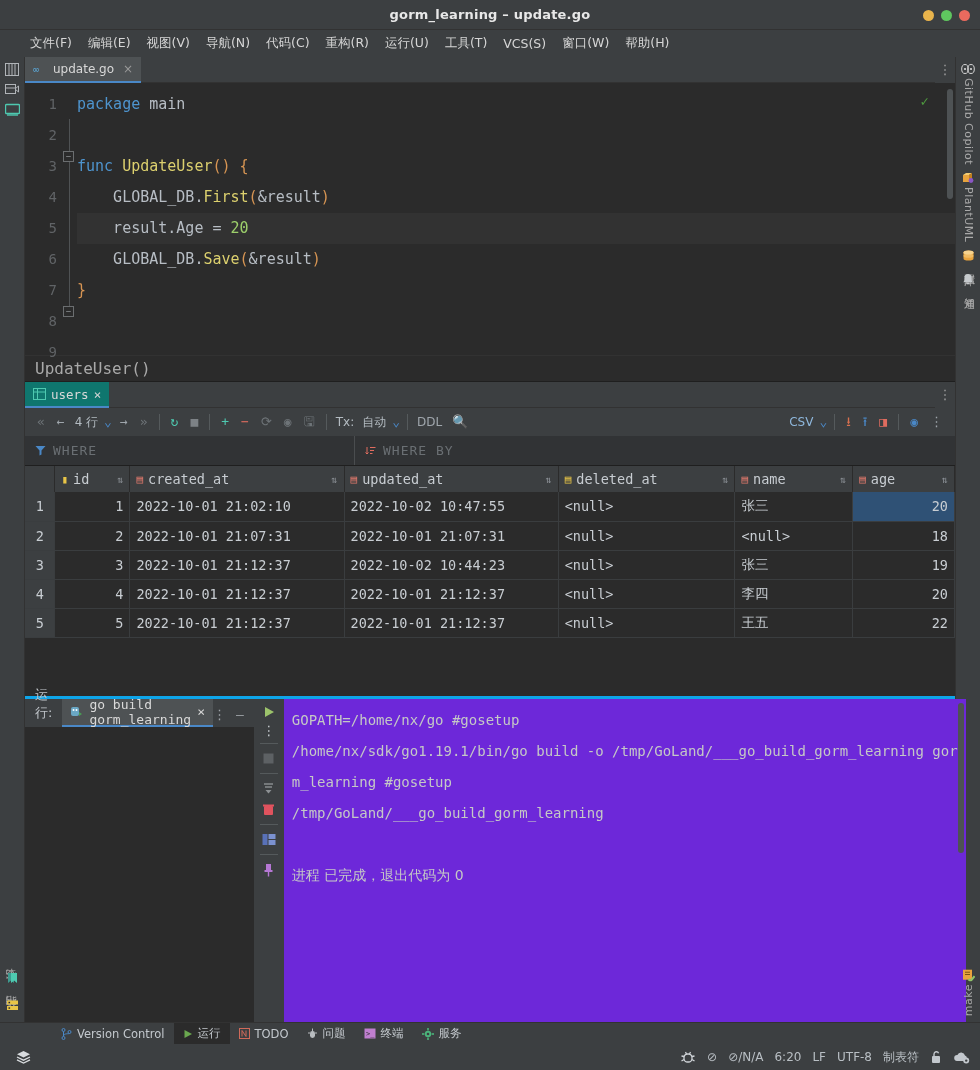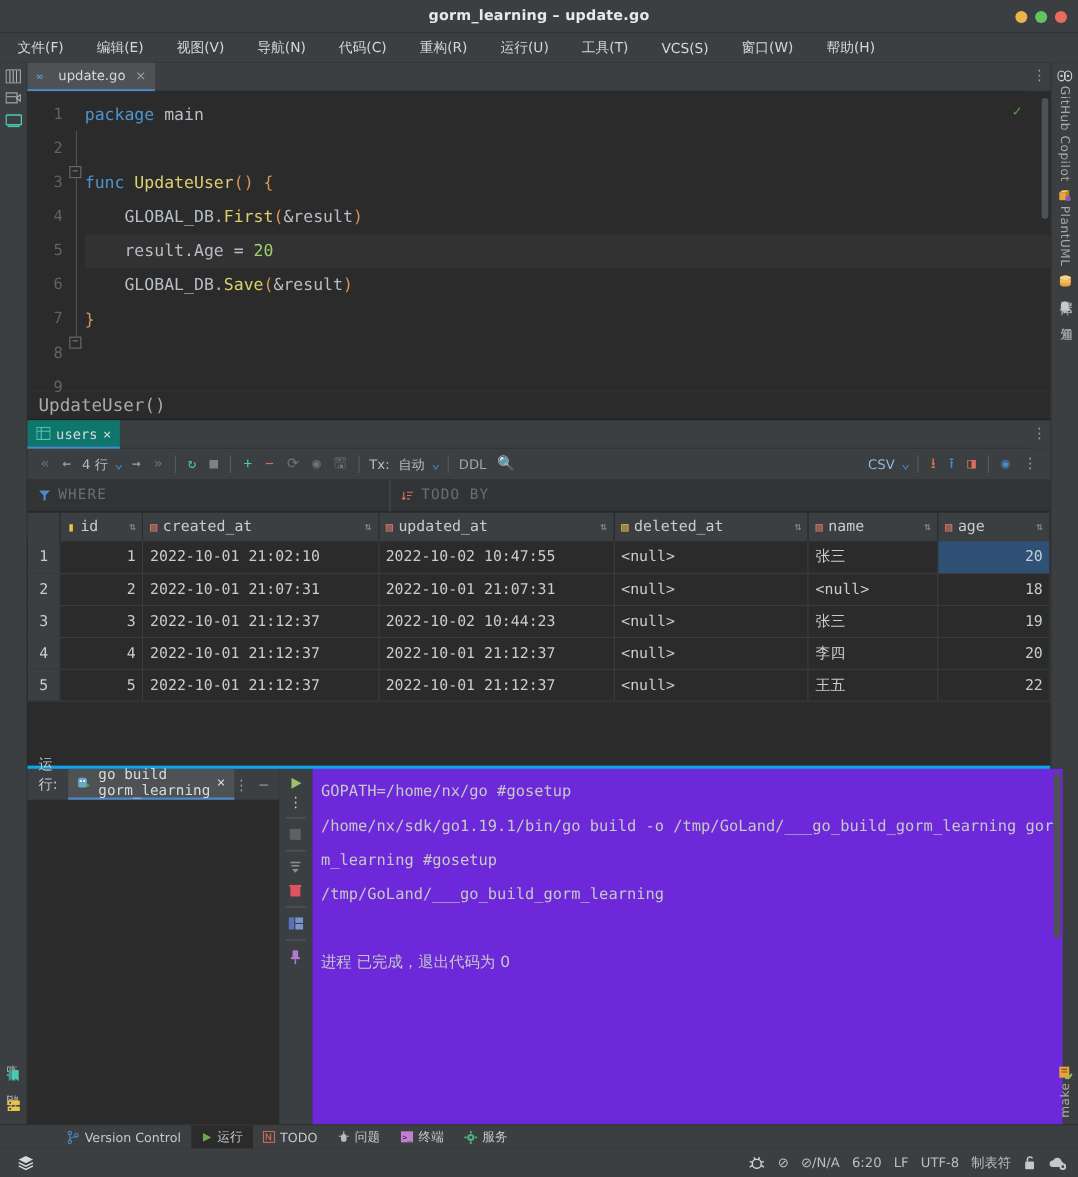--- a/index.html
+++ b/index.html
@@ -20,21 +20,21 @@
   }
   .titlebar .title {
     font-family:"DejaVu Sans", sans-serif;
     font-size:13px; font-weight:bold; color:#e8e8e8; letter-spacing:.2px;
   }
   .win-buttons { position:absolute; right:10px; top:0; height:30px; display:flex; align-items:center; gap:7px; }
   .win-dot { width:11px; height:11px; border-radius:50%; display:block; }
   
   .menubar {
     height:27px; background:#3c3f41; display:flex; align-items:center;
-    padding-left:10px; gap:18px;
+    padding-left:24px; gap:4px;
   }
   .menu-item {
     font-family:"DejaVu Sans", sans-serif;
     font-size:12.5px; color:#d6d6d6; padding:3px 6px; white-space:nowrap;
   }
   
   .body-row { flex:1; display:flex; min-height:0; }
   .stripe {
     width:25px; background:#3c3f41; display:flex; flex-direction:column;
     align-items:center; border-right:1px solid #323232;
@@ -365,21 +365,21 @@
           </div>
           <div class="filter-cell">
             <span>
               <svg width="11" height="11" viewBox="0 0 11 11">
                   <path d="M2 2 v7 M0.5 7.5 L2 9 L3.5 7.5" stroke="#e06c5f" fill="none"></path>
                   <line x1="5" y1="2.5" x2="10.5" y2="2.5" stroke="#e06c5f"></line>
                   <line x1="5" y1="5.5" x2="9" y2="5.5" stroke="#e06c5f"></line>
                   <line x1="5" y1="8.5" x2="7.5" y2="8.5" stroke="#e06c5f"></line>
                 </svg>
             </span>
-            <span>TODO BY</span>
+            <span>WHERE BY</span>
           </div>
         </div>
 
         <div class="grid">
           <table class="dbgrid">
             <colgroup>
               <col style="width:28px">
                 <col style="width:70px">
                 <col style="width:200px">
               <col style="width:200px">

